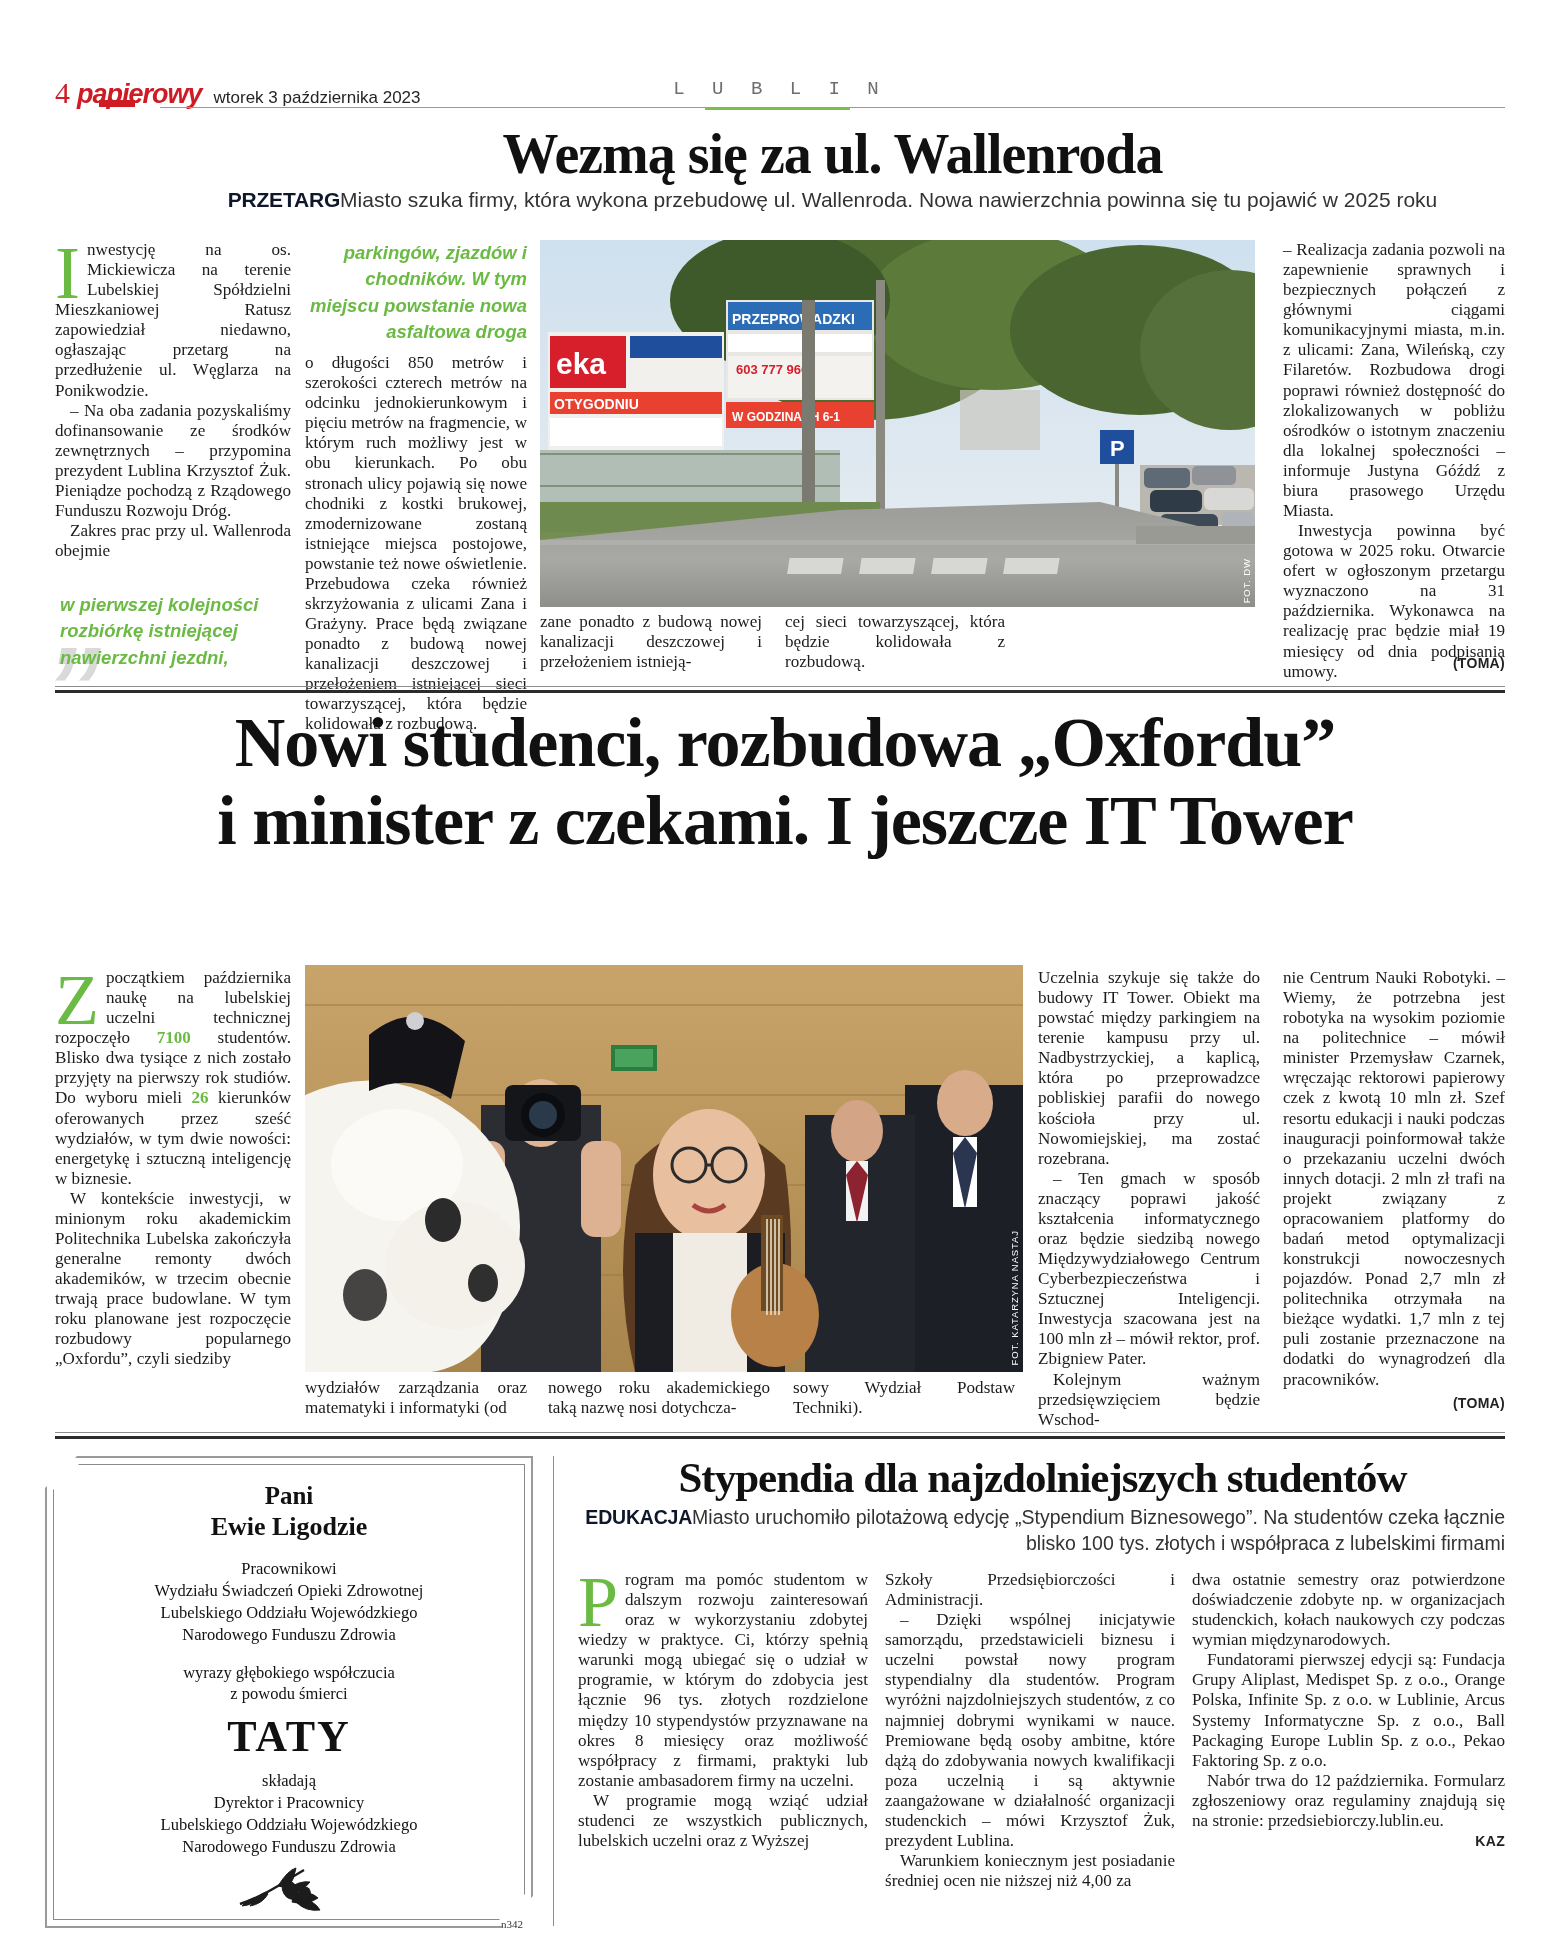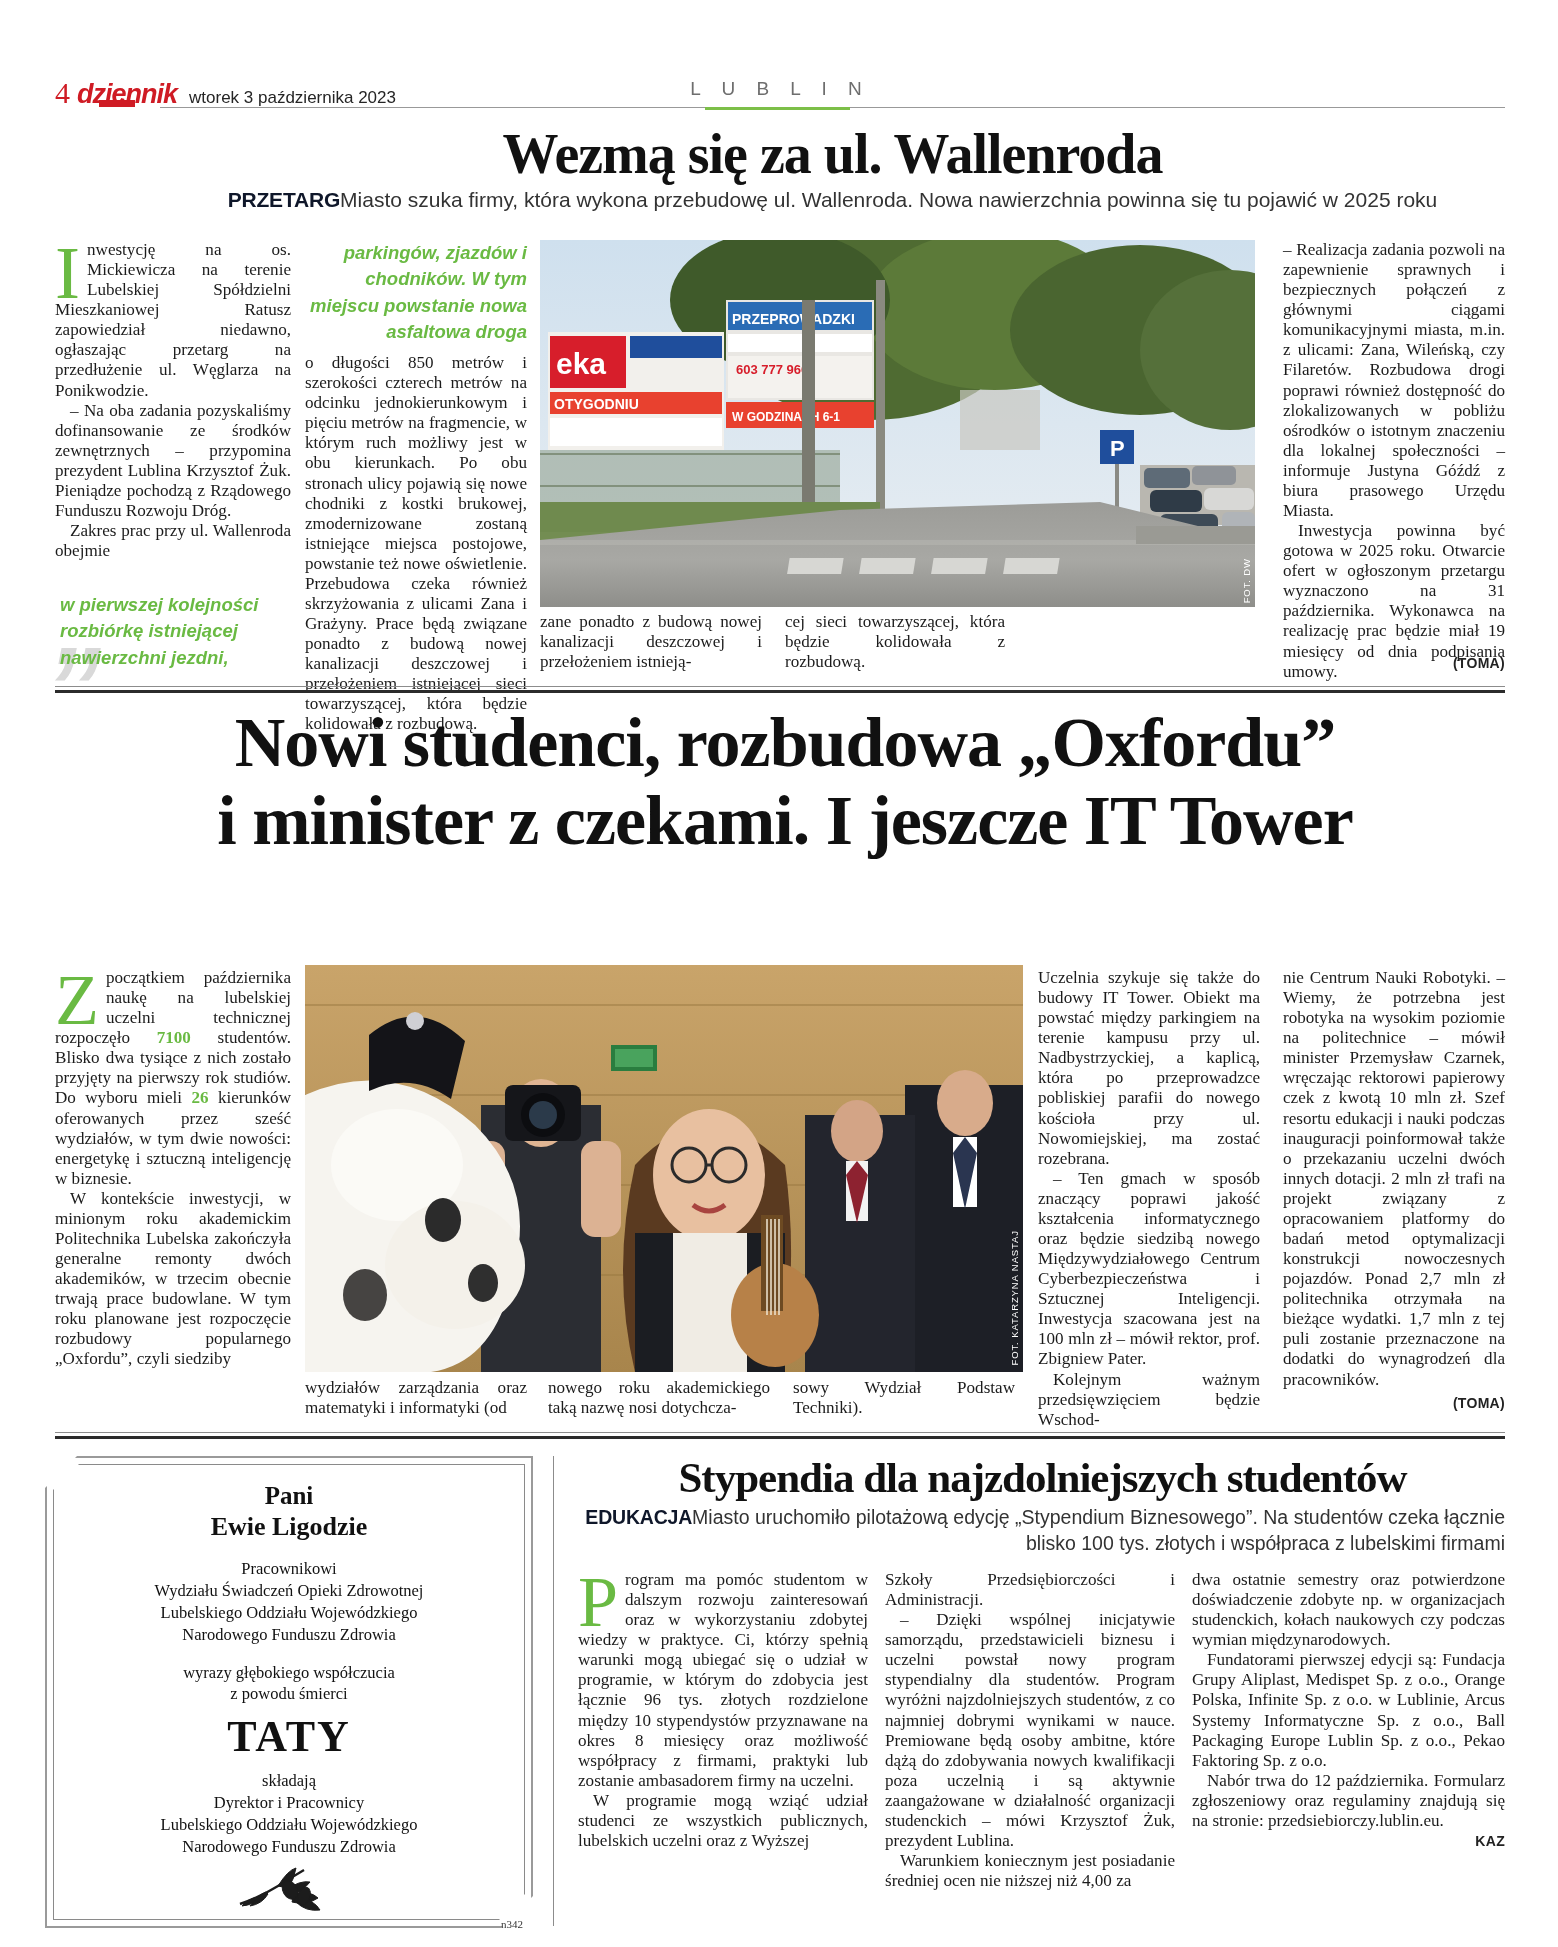--- a/index.html
+++ b/index.html
@@ -33,21 +33,21 @@
   }
   .datehead{
     font-family:"Liberation Sans",sans-serif;
     font-size:17px;color:#252525;line-height:1;padding-bottom:2px;white-space:nowrap;
   }
   .headrule{
     position:absolute;left:160px;top:107px;width:1345px;height:1px;background:#999;
   }
   .sectionword{
     position:absolute;left:0;top:0;width:1450px;text-align:center;
-    font-family:Liberation Sans, sans-serif;
+    font-family:Liberation Mono, monospace;
     font-size:19px;letter-spacing:8px;color:#6e6e6e;
   }
   .sectionrule{
     position:absolute;left:705px;top:107px;width:145px;height:3px;background:#7cbf48;
   }
 
   
   .kicker{
     font-family:"Liberation Sans",sans-serif;
     font-weight:bold;color:#0f172a;font-size:21px;letter-spacing:-.2px;
@@ -131,21 +131,21 @@
   .sprig{width:110px;height:48px;display:block;margin:6px auto 0;}
 </style>
 </head>
 <body>
 
 <div class="page">
 
   <div class="masthead">
     <span class="folio">4</span>
     <span class="brand">
-      <span>dziennik</span>
+      <span>papierowy</span>
       <span class="underbar"></span>
     </span>
     <span class="datehead">wtorek 3 października 2023</span>
   </div>
   <div class="headrule"></div>
   <div class="sectionrule"></div>
   <div style="position:absolute;left:55px;top:78px;width:1450px;">
     <div class="sectionword">L U B L I N</div>
   </div>
 

